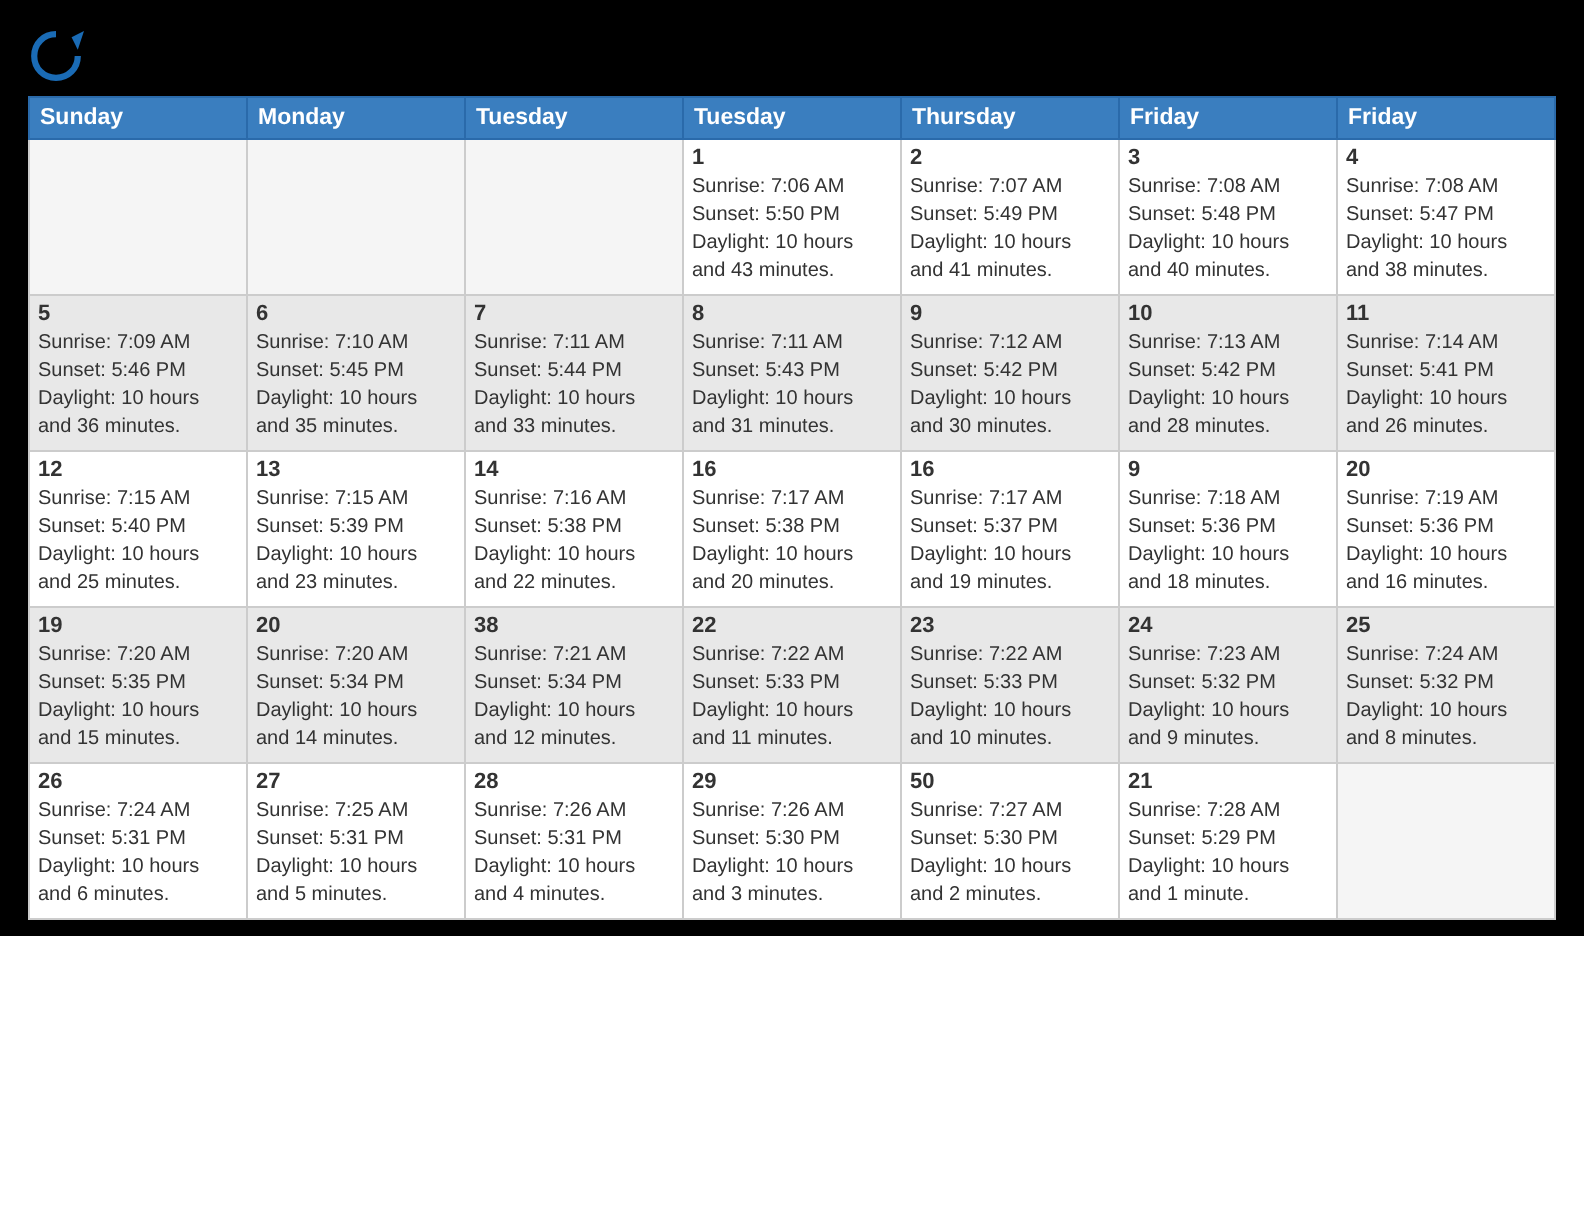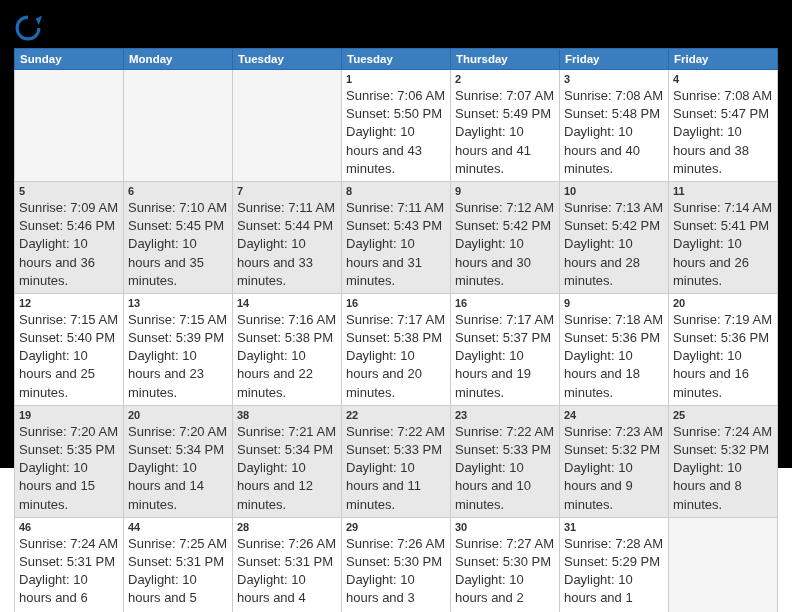--- a/index.html
+++ b/index.html
@@ -88,21 +88,21 @@
       background: #f5f5f5;
     }
     .day-num {
       font-size: 11px;
       font-weight: bold;
       display: block;
       margin-bottom: 2px;
     }
     .day-info {
       line-height: 1.4;
-      font-size: 13px;
+      font-size: 10px;
     }
     .row-shaded td {
       background: #e8e8e8;
     }
   </style>
 </head>
 <body>
 
 <div class="page">
   <div class="header">
@@ -241,40 +241,40 @@
             <span class="day-num">24</span>
             <div class="day-info">Sunrise: 7:23 AM<br>Sunset: 5:32 PM<br>Daylight: 10 hours and 9 minutes.</div>
           </td>
           <td>
             <span class="day-num">25</span>
             <div class="day-info">Sunrise: 7:24 AM<br>Sunset: 5:32 PM<br>Daylight: 10 hours and 8 minutes.</div>
           </td>
         </tr>
         <tr>
           <td>
-            <span class="day-num">46</span>
+            <span class="day-num">26</span>
             <div class="day-info">Sunrise: 7:24 AM<br>Sunset: 5:31 PM<br>Daylight: 10 hours and 6 minutes.</div>
           </td>
           <td>
-            <span class="day-num">44</span>
+            <span class="day-num">27</span>
             <div class="day-info">Sunrise: 7:25 AM<br>Sunset: 5:31 PM<br>Daylight: 10 hours and 5 minutes.</div>
           </td>
           <td>
             <span class="day-num">28</span>
             <div class="day-info">Sunrise: 7:26 AM<br>Sunset: 5:31 PM<br>Daylight: 10 hours and 4 minutes.</div>
           </td>
           <td>
             <span class="day-num">29</span>
             <div class="day-info">Sunrise: 7:26 AM<br>Sunset: 5:30 PM<br>Daylight: 10 hours and 3 minutes.</div>
           </td>
           <td>
-            <span class="day-num">30</span>
+            <span class="day-num">50</span>
             <div class="day-info">Sunrise: 7:27 AM<br>Sunset: 5:30 PM<br>Daylight: 10 hours and 2 minutes.</div>
           </td>
           <td>
-            <span class="day-num">31</span>
+            <span class="day-num">21</span>
             <div class="day-info">Sunrise: 7:28 AM<br>Sunset: 5:29 PM<br>Daylight: 10 hours and 1 minute.</div>
           </td>
           <td class="empty"></td>
         </tr>
       </tbody>
   </table>
 </div>
 
 </body></html>

